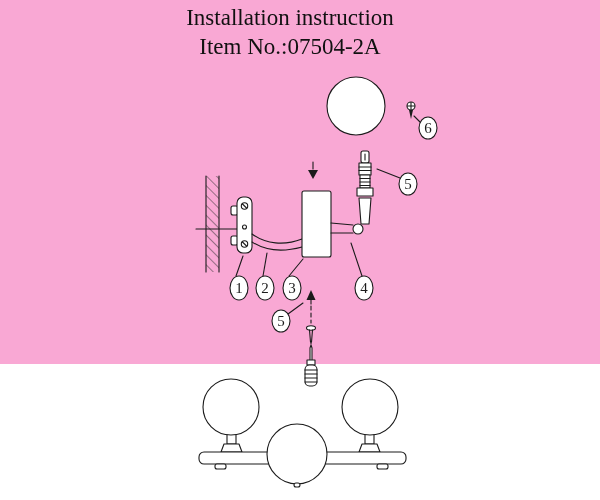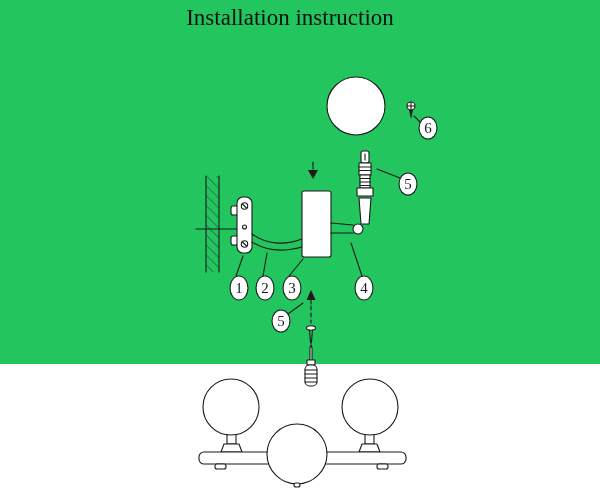--- a/index.html
+++ b/index.html
@@ -1,37 +1,38 @@
 <!DOCTYPE html>
 <html><head>
 <meta charset="utf-8">
 <style>
   * { margin:0; padding:0; box-sizing:border-box; }
   html,body { width:600px; height:500px; background:#ffffff; overflow:hidden; }
   body { font-family:"Liberation Serif", serif; color:#111; }
-  .page { position:relative; width:600px; height:364px; background:#22c55e;text-decoration:underline; }
+  .page { position:relative; width:600px; height:364px; background:#f9a8d4;text-decoration:underline; }
   .header { position:absolute; top:3px; left:0; width:580px; text-align:center; line-height:1.28; }
   .header .title   { font-size:23px; }
   .header .item-no { font-size:23px; }
   svg.diagram { position:absolute; top:0; left:0; }
   svg.diagram text {
     font-family:"Liberation Serif", serif;
     font-size:15px;
     fill:#1b1b1b;
     stroke:none;
     text-anchor:middle;
   }
 </style>
 </head>
 <body>
 
 <div class="page">
 
   <div class="header">
     <div class="title">Installation instruction</div>
+    <div class="item-no">Item No.:07504-2A</div>
   </div>
 
   <svg class="diagram" width="600" height="500" viewBox="0 0 600 500" xmlns="http://www.w3.org/2000/svg">
     <defs>
       <pattern id="hatch" patternUnits="userSpaceOnUse" width="7" height="7" patternTransform="rotate(-45)">
         <line x1="0" y1="0" x2="0" y2="7" stroke="#333" stroke-width="1"></line>
       </pattern>
     </defs>
 
     <g stroke="#1b1b1b" stroke-width="1.1" fill="none" stroke-linecap="round" stroke-linejoin="round">

